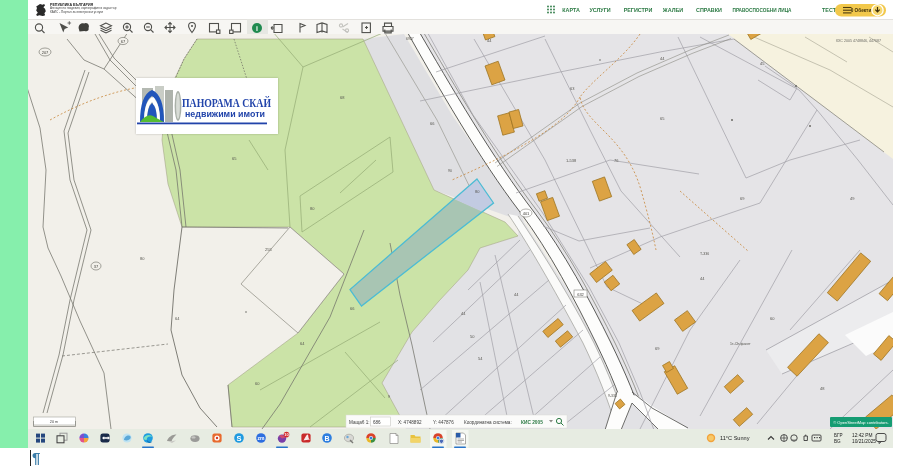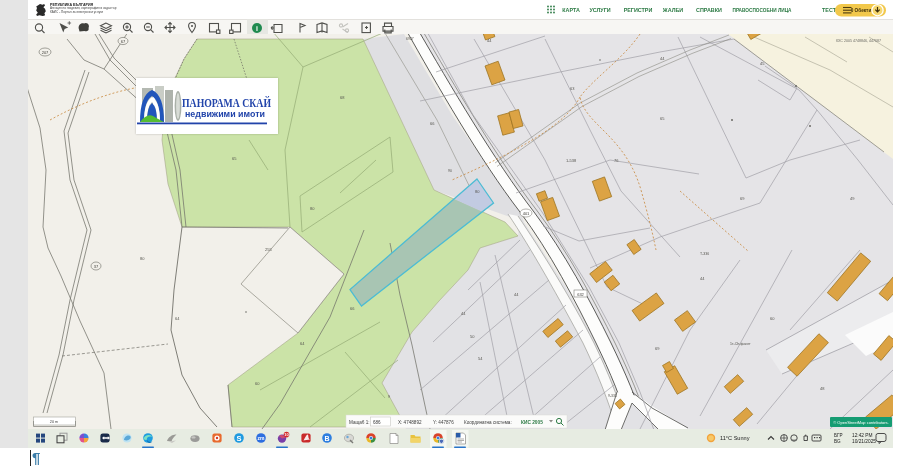--- a/index.html
+++ b/index.html
@@ -1,17 +1,17 @@
 <!DOCTYPE html>
 <html><head>
 <meta charset="utf-8">
 <style>
 html,body{margin:0;padding:0;width:922px;height:467px;background:#fff;overflow:hidden;
 font-family:"Liberation Sans",sans-serif;}
-#stage{position:relative;width:823px;height:467px;background:#e5e5e5;padding-left:12px;}
+#stage{position:relative;width:823px;height:467px;background:#86efac;padding-left:12px;}
 .abs{position:absolute;}
 </style>
 </head>
 <body>
 <div id="stage">
 
   <div class="abs" style="left:28px;top:0;width:865px;height:19px;background:#fff;"></div>
   <svg class="abs" style="left:0;top:0" width="922" height="467" viewBox="0 0 922 467">
 
     <g id="lion">

